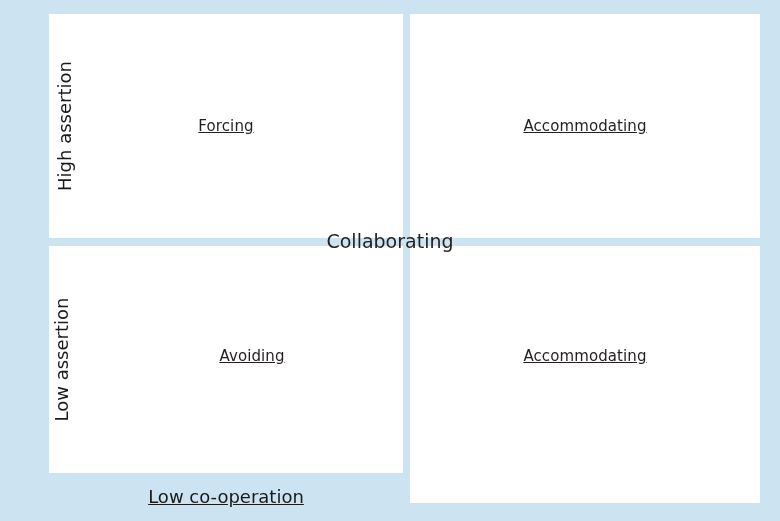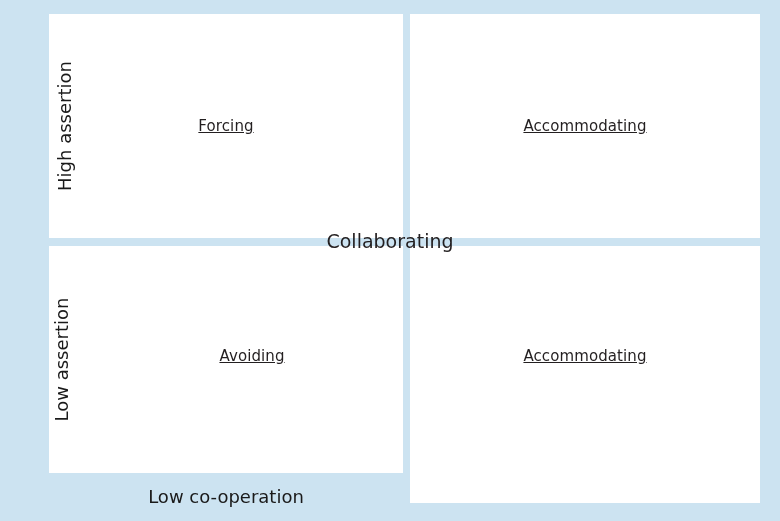--- a/index.html
+++ b/index.html
@@ -99,20 +99,21 @@
 
   .x-axis-label {
     position: absolute;
     top: 473px;
     height: 48px;
     line-height: 48px;
     font-size: 18px;
     color: #1a1a1a;
     text-align: center;
     white-space: nowrap;
+    text-decoration: underline;
   }
   .x-low  { left: 49px;  width: 354px; }
   .x-high { left: 410px; width: 350px; }
 </style>
 </head>
 <body>
 
 <div id="matrix">
 
   <div class="quadrant q-forcing">

